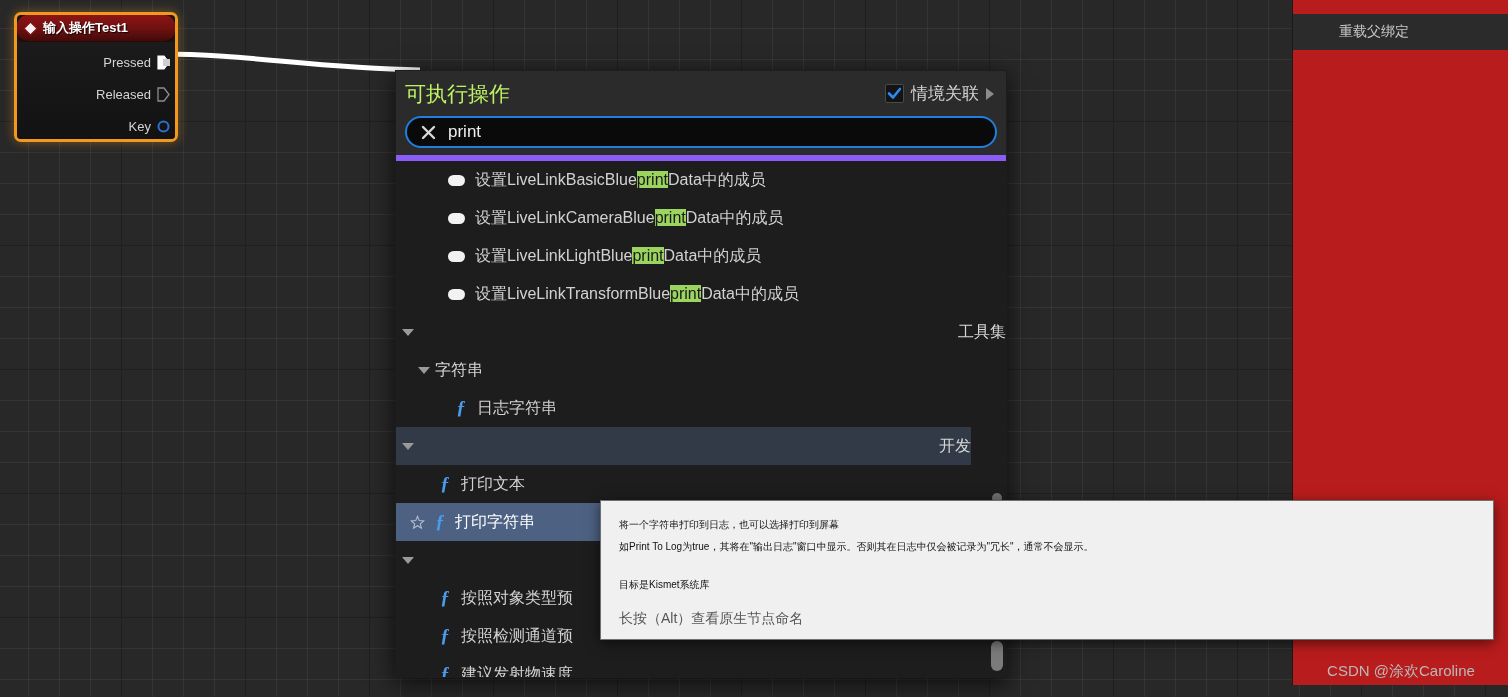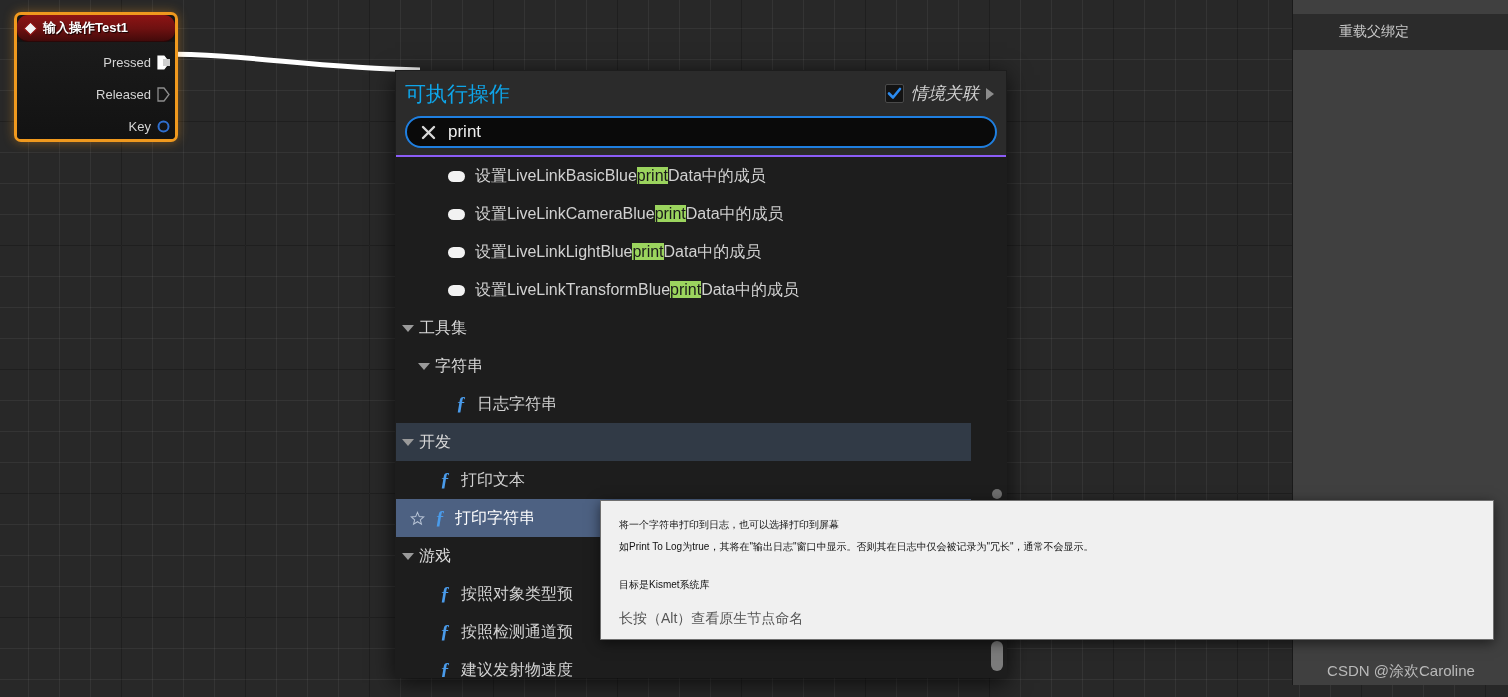--- a/index.html
+++ b/index.html
@@ -59,21 +59,21 @@
   .pin-row {
     display: flex; align-items: center; justify-content: flex-end;
     gap: 6px; height: 32px; padding-right: 5px;
   }
   .pin-label { color: #d4d4d4; font-size: 13px; }
   .pin-glyph { width: 13px; height: 15px; flex: 0 0 auto; }
 
   
   .right-panel {
     position: absolute; left: 1292px; top: 0; width: 216px; height: 685px;
-    background: #404040;
+    background: #b91c1c;
     border-left: 1px solid #1a1a1a;
   }
   .right-panel-row {
     position: absolute; left: 0; top: 14px; width: 216px; height: 36px;
     background: #2b2b2b;
     display: flex; align-items: center; padding-left: 46px;
   }
   .right-panel-label { color: #c8c8c8; font-size: 14px; }
   .watermark {
     position: absolute; left: 0; top: 662px; width: 216px;
@@ -88,55 +88,55 @@
     border: 1px solid #1d1d1d;
     box-shadow: 0 5px 22px rgba(0,0,0,.7);
     display: flex; flex-direction: column;
     overflow: hidden;
   }
   .menu-header {
     height: 45px; flex: 0 0 auto;
     display: flex; align-items: center; justify-content: space-between;
     padding: 0 12px 0 9px;
   }
-  .menu-title { color: #0ea5e9; font-size: 21px; }
+  .menu-title { color: #bef264; font-size: 21px; }
   .ctx-wrap { display: flex; align-items: center; gap: 7px; }
   .ctx-check {
     width: 19px; height: 19px; background: #131313;
     border: 1px solid #4a4a4a; border-radius: 2px;
     display: flex; align-items: center; justify-content: center;
   }
-  .ctx-label { color: #d3d3d3; font-size: 17px; font-style: italic; }
+  .ctx-label { color: #d3d3d3; font-size: 17px; }
   .ctx-arrow { width: 0; height: 0;
     border-left: 8px solid #8c8c8c;
     border-top: 6px solid transparent; border-bottom: 6px solid transparent; }
 
   
   .search-wrap { padding: 0 9px 7px 9px; flex: 0 0 auto; }
   .search-box {
     height: 32px; background: #0a0a0a;
     border: 2px solid #1f7fe0; border-radius: 17px;
     display: flex; align-items: center; gap: 12px; padding: 0 14px;
   }
   .x-icon { width: 15px; height: 15px; flex: 0 0 auto; }
   .search-text { color: #eee; font-size: 17px; }
 
   
   .menu-list {
     flex: 1 1 auto; position: relative;
     background: #1d1d1d;
-    border-top: 2px solid #8b5cf6;
+    border-top: 6px solid #8b5cf6;
     overflow: hidden;
   }
   .row { height: 38px; display: flex; align-items: center; white-space: nowrap; }
   .row.item { padding-left: 52px; gap: 10px; }
   .row.fn { padding-left: 42px; gap: 9px; }
   .row.fn.indent2 { padding-left: 58px; }
   .row.cat { gap: 5px; }
-  .row.cat.lvl0 { padding-left: 6px; }
+  .row.cat.lvl0 { padding-left: 6px; justify-content: space-between; }
   .row.cat.lvl1 { padding-left: 22px; }
   .row.cat.hl { background: #313a46; width: 575px; }
   .row.selected { background: #4d6182; width: 575px; padding-left: 14px; gap: 8px; }
 
   .tri { width: 0; height: 0;
     border-top: 7px solid #9a9a9a;
     border-left: 6px solid transparent; border-right: 6px solid transparent; }
   .pill {
     width: 17px; height: 11px; background: #f2f2f2;
     border-radius: 6px; flex: 0 0 auto;

